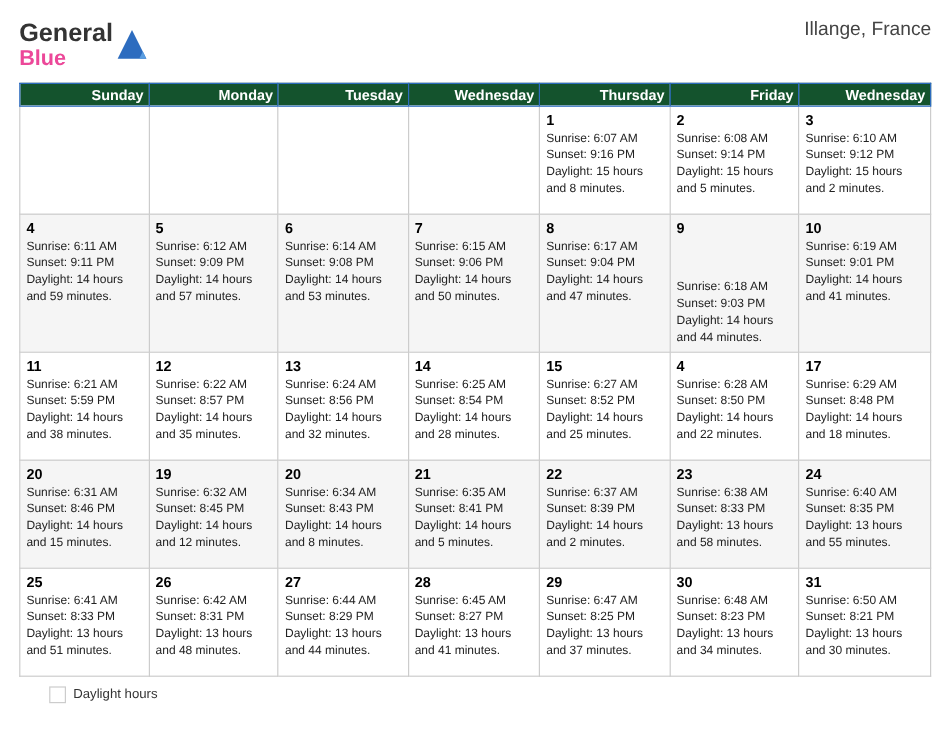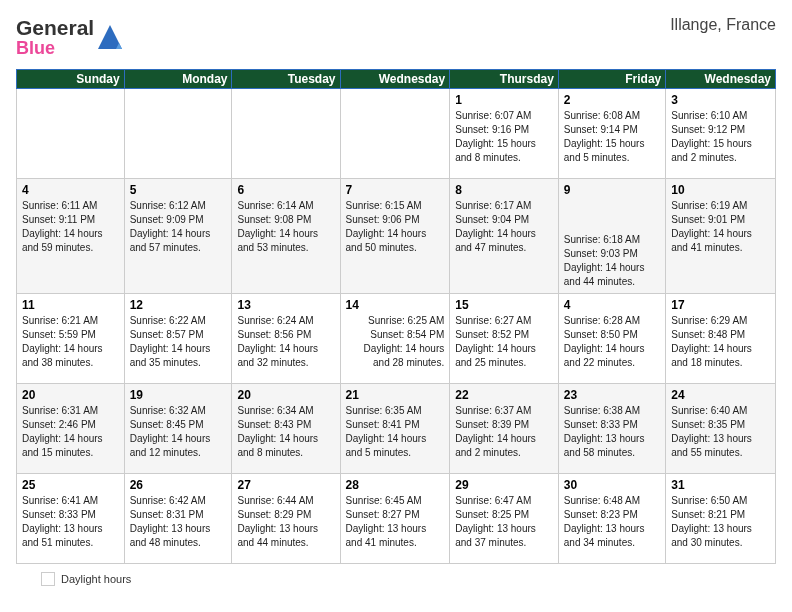--- a/index.html
+++ b/index.html
@@ -218,21 +218,21 @@
         </td>
         <td>
           <span class="day-num">13</span>
           <div class="day-info" style="white-space: pre-line;">Sunrise: 6:24 AM
 Sunset: 8:56 PM
 Daylight: 14 hours
 and 32 minutes.</div>
         </td>
         <td>
           <span class="day-num">14</span>
-          <div class="day-info" style="white-space: pre-line; text-align: right;">Sunrise: 6:25 AM
+          <div class="day-info" style="white-space: pre-line;">Sunrise: 6:25 AM
 Sunset: 8:54 PM
 Daylight: 14 hours
 and 28 minutes.</div>
         </td>
         <td>
           <span class="day-num">15</span>
           <div class="day-info" style="white-space: pre-line;">Sunrise: 6:27 AM
 Sunset: 8:52 PM
 Daylight: 14 hours
 and 25 minutes.</div>
@@ -249,21 +249,21 @@
           <div class="day-info" style="white-space: pre-line;">Sunrise: 6:29 AM
 Sunset: 8:48 PM
 Daylight: 14 hours
 and 18 minutes.</div>
         </td>
       </tr>
       <tr class="row-even">
         <td>
           <span class="day-num">20</span>
           <div class="day-info" style="white-space: pre-line;">Sunrise: 6:31 AM
-Sunset: 2:46 PM
+Sunset: 8:46 PM
 Daylight: 14 hours
 and 15 minutes.</div>
         </td>
         <td>
           <span class="day-num">19</span>
           <div class="day-info" style="white-space: pre-line;">Sunrise: 6:32 AM
 Sunset: 8:45 PM
 Daylight: 14 hours
 and 12 minutes.</div>
         </td>

